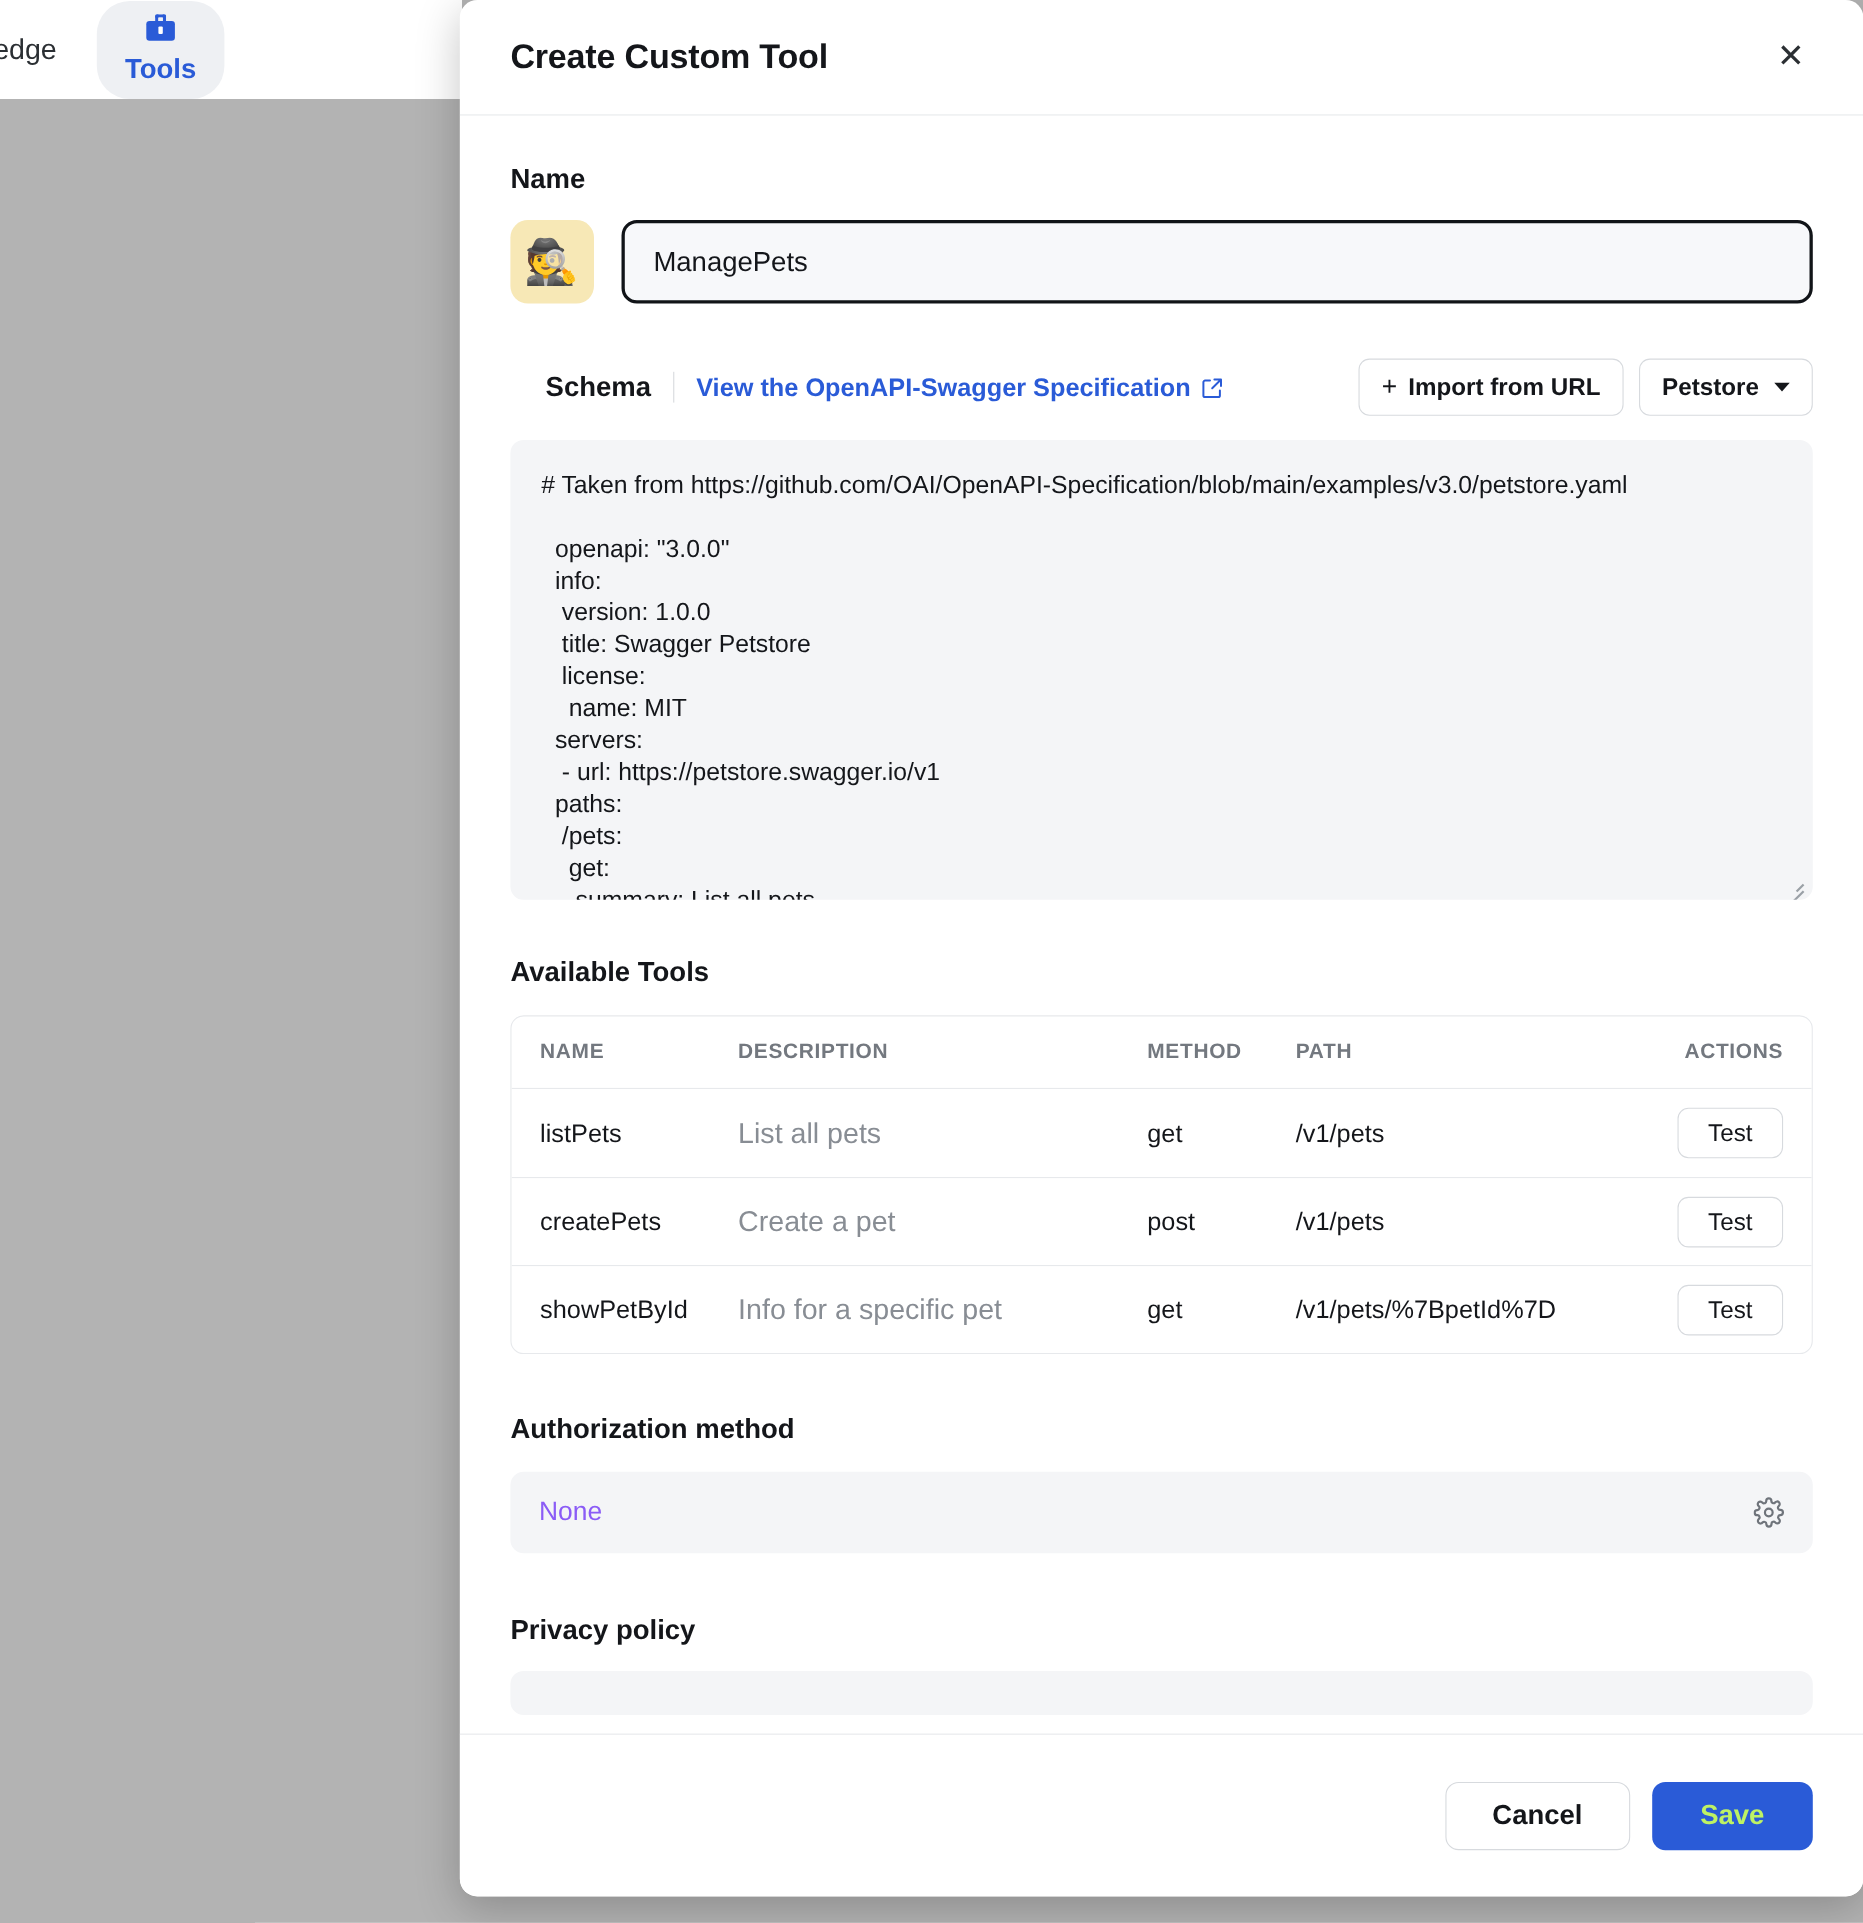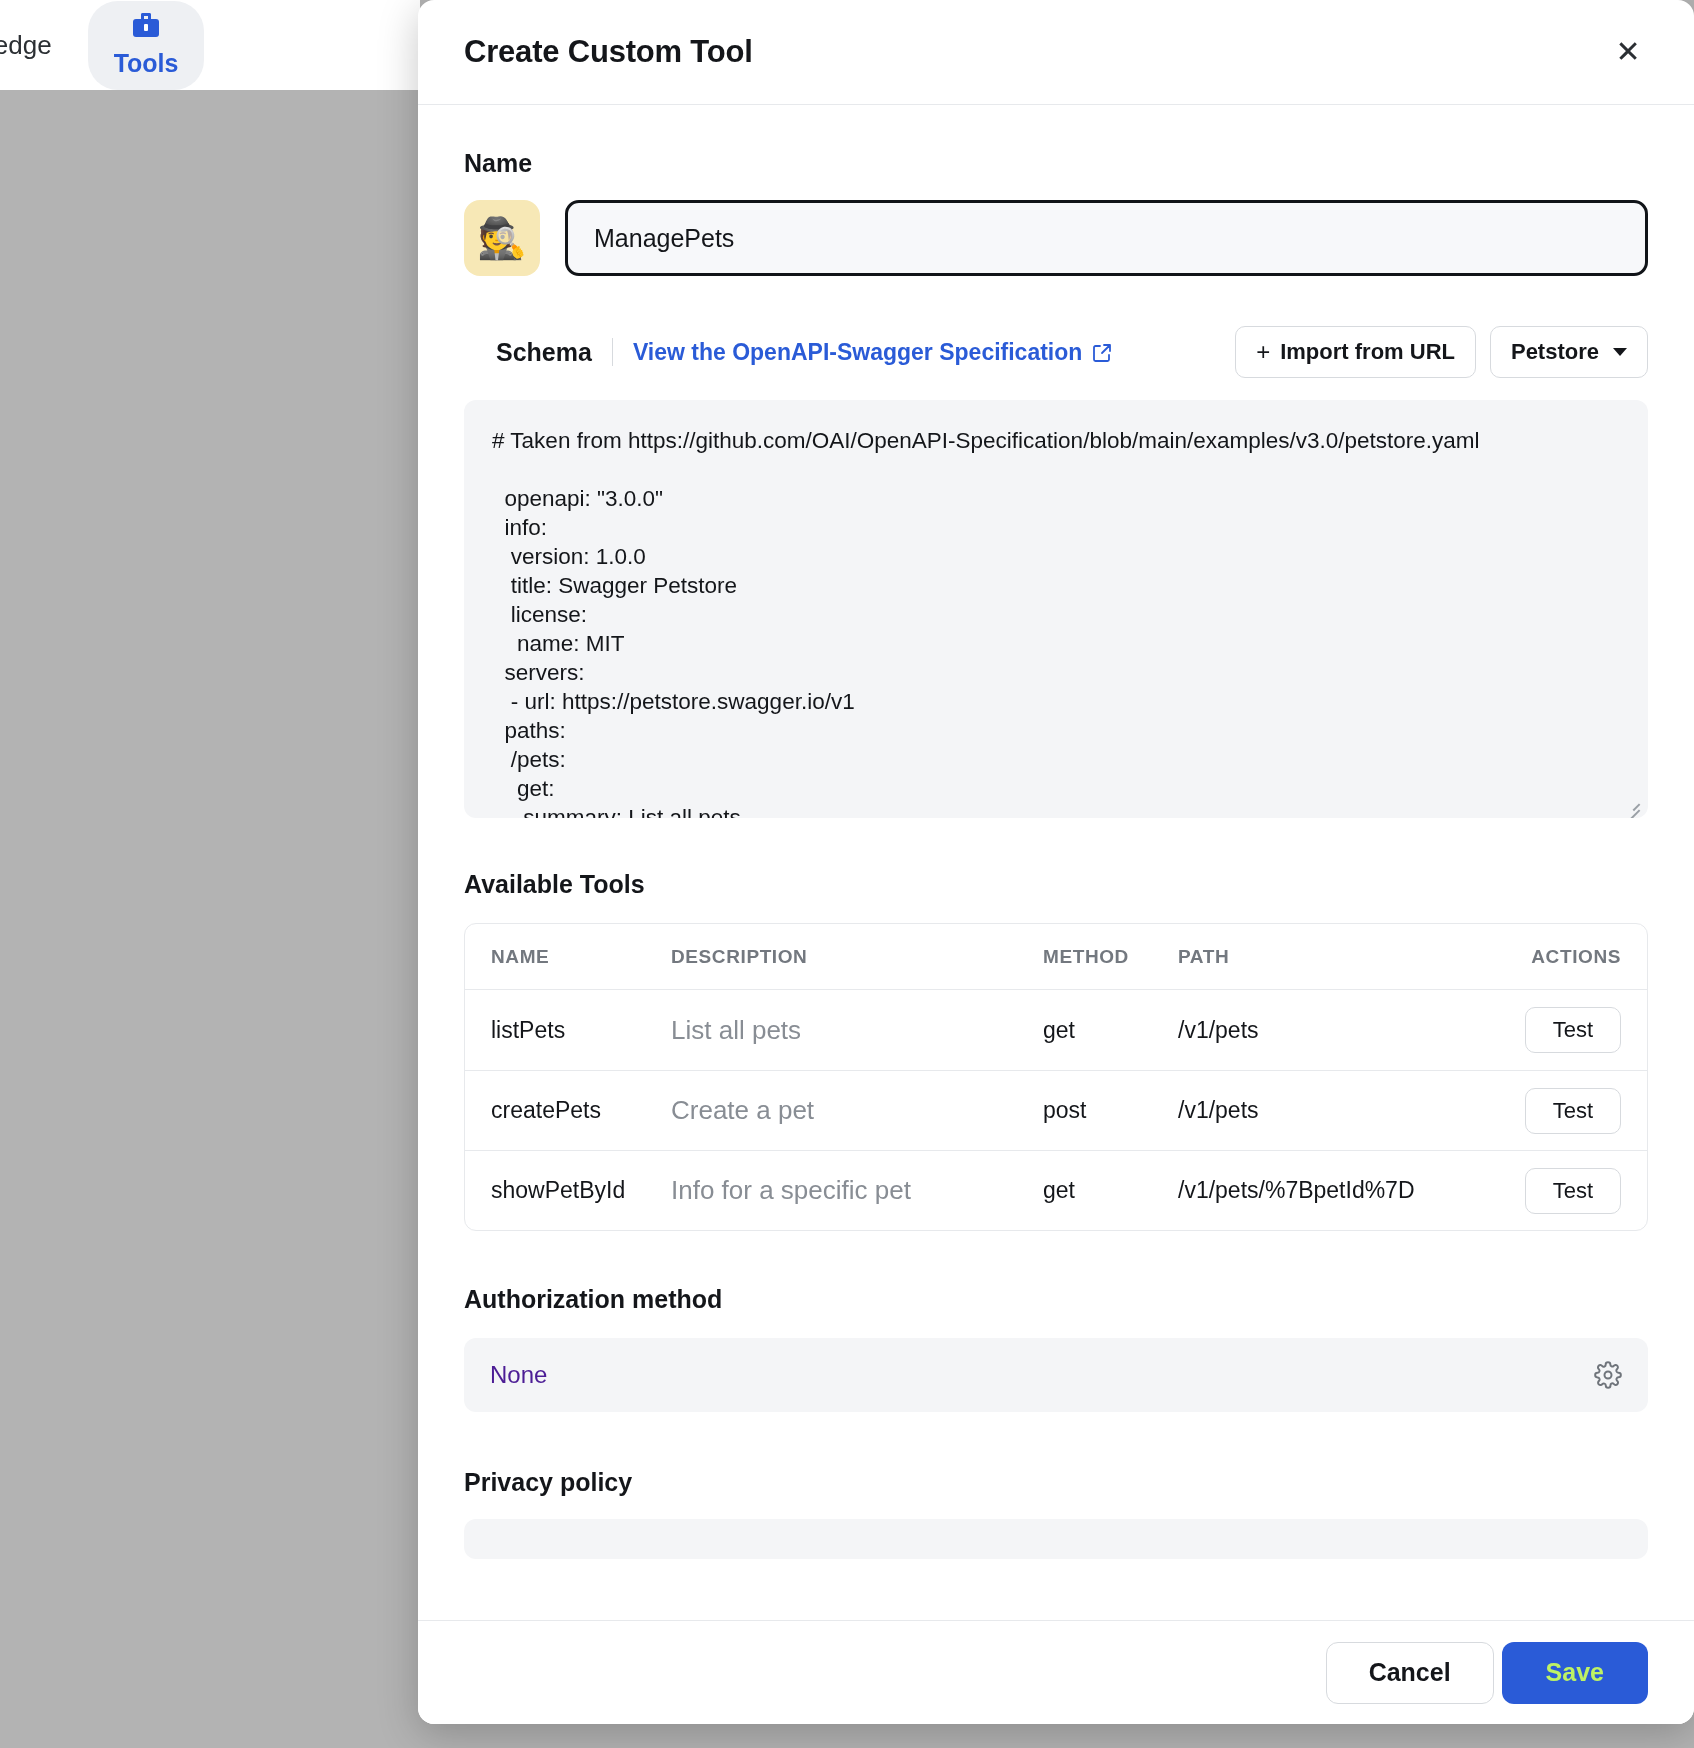--- a/index.html
+++ b/index.html
@@ -305,40 +305,40 @@
   #auth-label { margin-top: 54px; }
   #auth-field {
     margin-top: 24px;
     height: 74px;
     background: #f4f5f7;
     border-radius: 12px;
     display: flex;
     align-items: center;
     padding: 0 26px;
   }
-  #auth-value { font-size: 24px; color: #4c1d95; }
+  #auth-value { font-size: 24px; color: #8b5cf6; }
   #auth-gear { margin-left: auto; width: 28px; height: 28px; color: #6f747b; cursor: pointer; }
 
   #privacy-label { margin-top: 56px; }
   #privacy-field {
     margin-top: 22px;
     height: 40px;
     background: #f4f5f7;
     border-radius: 12px;
   }
 
   
   #modal-footer {
     flex: none;
-    height: 104px;
+    height: 148px;
     border-top: 1px solid #e7e9ec;
     display: flex;
     align-items: center;
     justify-content: flex-end;
-    gap: 8px;
+    gap: 20px;
     padding: 0 46px;
     background: #ffffff;
   }
   #cancel-btn {
     height: 62px;
     padding: 0 42px;
     border-radius: 12px;
     border: 1px solid #d7dade;
     background: #ffffff;
     color: #14161a;

